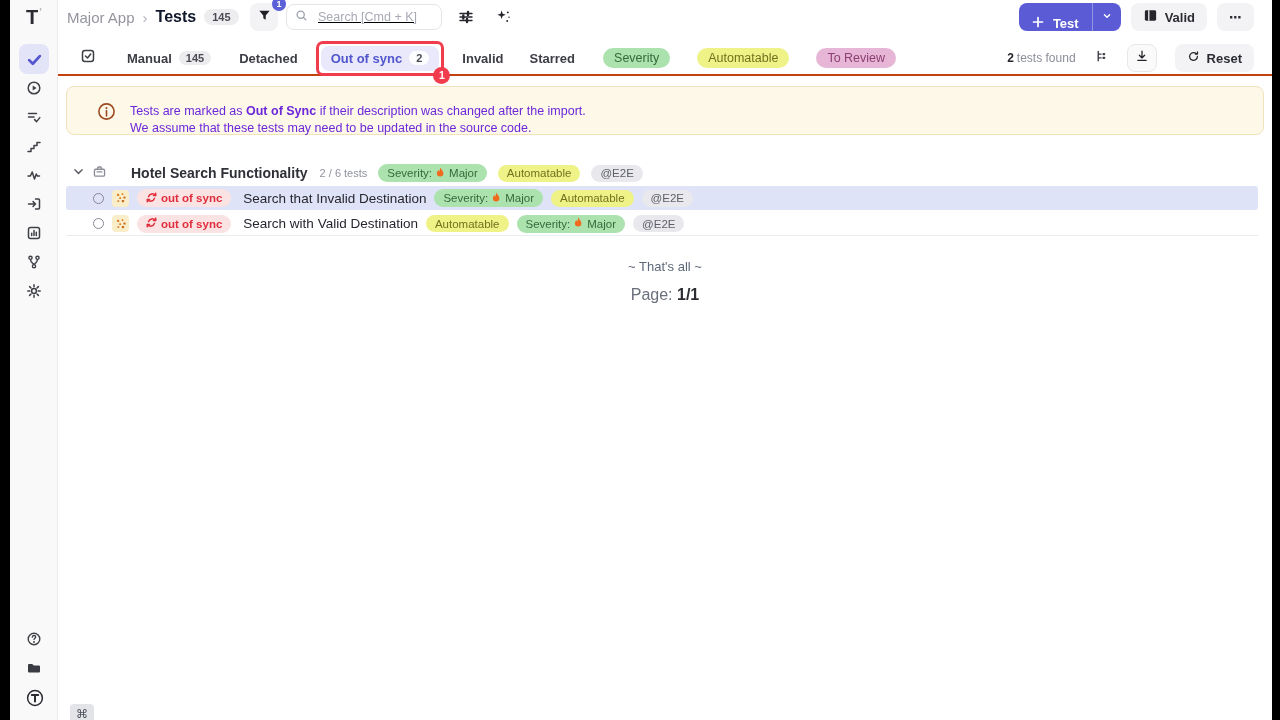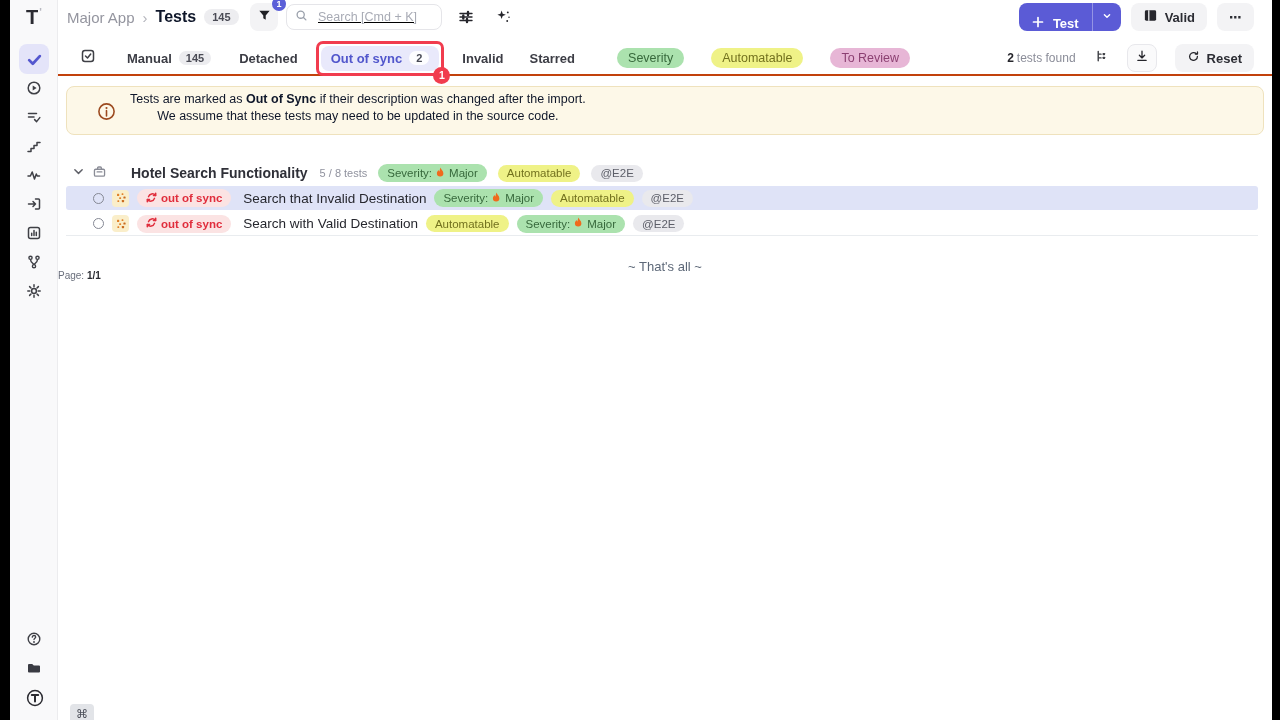--- a/index.html
+++ b/index.html
@@ -59,21 +59,21 @@
   .tabs-right { margin-left:auto; display:flex; align-items:center; gap:18px; padding-right:18px; }
   .results { font-size:12px; color:#8b8d99; }
   .results b { color:#26262c; font-weight:bold; margin-right:3px; }
   .dl-btn { width:30px; height:28px; background:#fafafb; border:1px solid #e8e8ec; border-radius:8px;
             display:flex; align-items:center; justify-content:center; cursor:pointer; }
 
   
   .banner { position:absolute; left:56px; top:86px; width:1198px; height:49px; background:#fdf8e8;
             border:1px solid #efe2bd; border-radius:8px; }
   .banner-icon { position:absolute; left:30px; top:15px; }
-  .banner-text { position:absolute; left:63px; top:4px; font-size:12.5px; line-height:16.5px; color:#0f172a;text-align:center; }
+  .banner-text { position:absolute; left:63px; top:16px; font-size:12.5px; line-height:16.5px; color:#6d28d9; }
   .banner-text b { font-weight:bold; }
 
   
   .suite-row { position:absolute; left:62px; top:160px; right:26px; height:26px; display:flex; align-items:center; gap:7px; }
   .suite-title { font-size:14px; font-weight:600; color:#2f3038; margin-left:17px; cursor:pointer; }
   .suite-count { font-size:11px; color:#90929e; margin-left:5px; }
   .badge { display:inline-flex; align-items:center; gap:4px; font-size:11.5px; padding:2.5px 9px; border-radius:11px; white-space:nowrap; }
   .bdg-green { background:#abe2ae; color:#37693c; }
   .bdg-yellow { background:#eff287; color:#72711e; }
   .bdg-tag { background:#e9e9ed; color:#5c5e68; }
@@ -83,21 +83,21 @@
   .row-hl { background:#dfe3f7; border-radius:3px; }
   .row-plain { border-bottom:1px solid #e9ecef; }
   .status-circle { width:11px; height:11px; border:1.5px solid #858894; border-radius:50%; flex:0 0 auto; cursor:pointer; }
   .emoji-chip { width:17px; height:17px; background:#faeeca; border-radius:4px; display:flex; align-items:center; justify-content:center; flex:0 0 auto; }
   .sync-badge { display:inline-flex; align-items:center; gap:4px; background:#fbe3e3; color:#e02d3c; font-size:11.5px; font-weight:bold;
                 padding:2.5px 9px; border-radius:10px; }
   .row-title { font-size:13.5px; color:#26272e; margin-left:4px; cursor:pointer; }
 
   
   .thats-all { position:absolute; left:48px; right:0; top:259px; text-align:center; font-size:13px; color:#5d6878; }
-  .page-line { position:absolute; left:48px; right:0; top:270px; text-align:left; font-size:10px; color:#6a6f7c; }
+  .page-line { position:absolute; left:48px; right:0; top:286px; text-align:center; font-size:16px; color:#6a6f7c; }
   .page-line b { color:#2b2d33; }
   .cmd-chip { position:absolute; left:60px; top:704px; width:24px; height:20px; background:#e2e4e8; border-radius:4px;
               display:flex; align-items:center; justify-content:center; font-size:12px; color:#4b4e58; }
 </style>
 </head>
 <body>
 
 <div class="app">
 
   <div class="sidebar">
@@ -299,21 +299,21 @@
       <span class="anno-box"></span>
       <span class="anno-dot">1</span>
     </div>
     <div class="tab" style="margin-left:23px">
       <span>Invalid</span>
     </div>
     <div class="tab" style="margin-left:26px">
       <span>Starred</span>
     </div>
 
-    <span class="chip chip-green" style="margin-left:42px">Severity</span>
+    <span class="chip chip-green" style="margin-left:28px">Severity</span>
     <span class="chip chip-yellow" style="margin-left:27px">Automatable</span>
     <span class="chip chip-pink" style="margin-left:27px">To Review</span>
 
     <div class="tabs-right">
       <span class="results"><b>2</b><span>tests found</span></span>
       <span>
         <svg width="15" height="15" viewBox="0 0 16 16" fill="none">
             <path d="M4.5 2.5v10M4.5 5.5h3M4.5 9.5h3" stroke="#3f4046" stroke-width="1.5" stroke-linecap="round"></path>
             <rect x="9.2" y="4.3" width="2.6" height="2.4" rx=".5" fill="#3f4046"></rect>
             <rect x="9.2" y="8.3" width="2.6" height="2.4" rx=".5" fill="#3f4046"></rect>
@@ -359,21 +359,21 @@
         </svg>
     </span>
     <span>
       <svg width="15" height="15" viewBox="0 0 16 16" fill="none">
           <rect x="2.6" y="5.6" width="10.8" height="7.4" rx="1.4" stroke="#8a8c96" stroke-width="1.4"></rect>
           <path d="M6 5.6V4.2a1 1 0 0 1 1-1h2a1 1 0 0 1 1 1v1.4" stroke="#8a8c96" stroke-width="1.4"></path>
           <path d="M5.4 8.4h5.2" stroke="#8a8c96" stroke-width="1.2" stroke-linecap="round"></path>
         </svg>
     </span>
     <span class="suite-title">Hotel Search Functionality</span>
-    <span class="suite-count">5 / 8 tests</span>
+    <span class="suite-count">2 / 6 tests</span>
     <span class="badge bdg-green">
       <span>Severity:</span>
       <span><svg width="9" height="11" viewBox="0 0 10 12">
             <path d="M5.2.4c.2 2.4 3 3.4 3 6.4a3.6 3.6 0 0 1-7.2 0c0-1.6 1-2.5 1.8-3.6.2 1 .6 1.5 1.2 1.8C4 3.4 4.4 1.6 5.2.4z" fill="#f06a1d"></path>
           </svg></span>
       <span>Major</span>
     </span>
     <span class="badge bdg-yellow">Automatable</span>
     <span class="badge bdg-tag">@E2E</span>
   </div>

